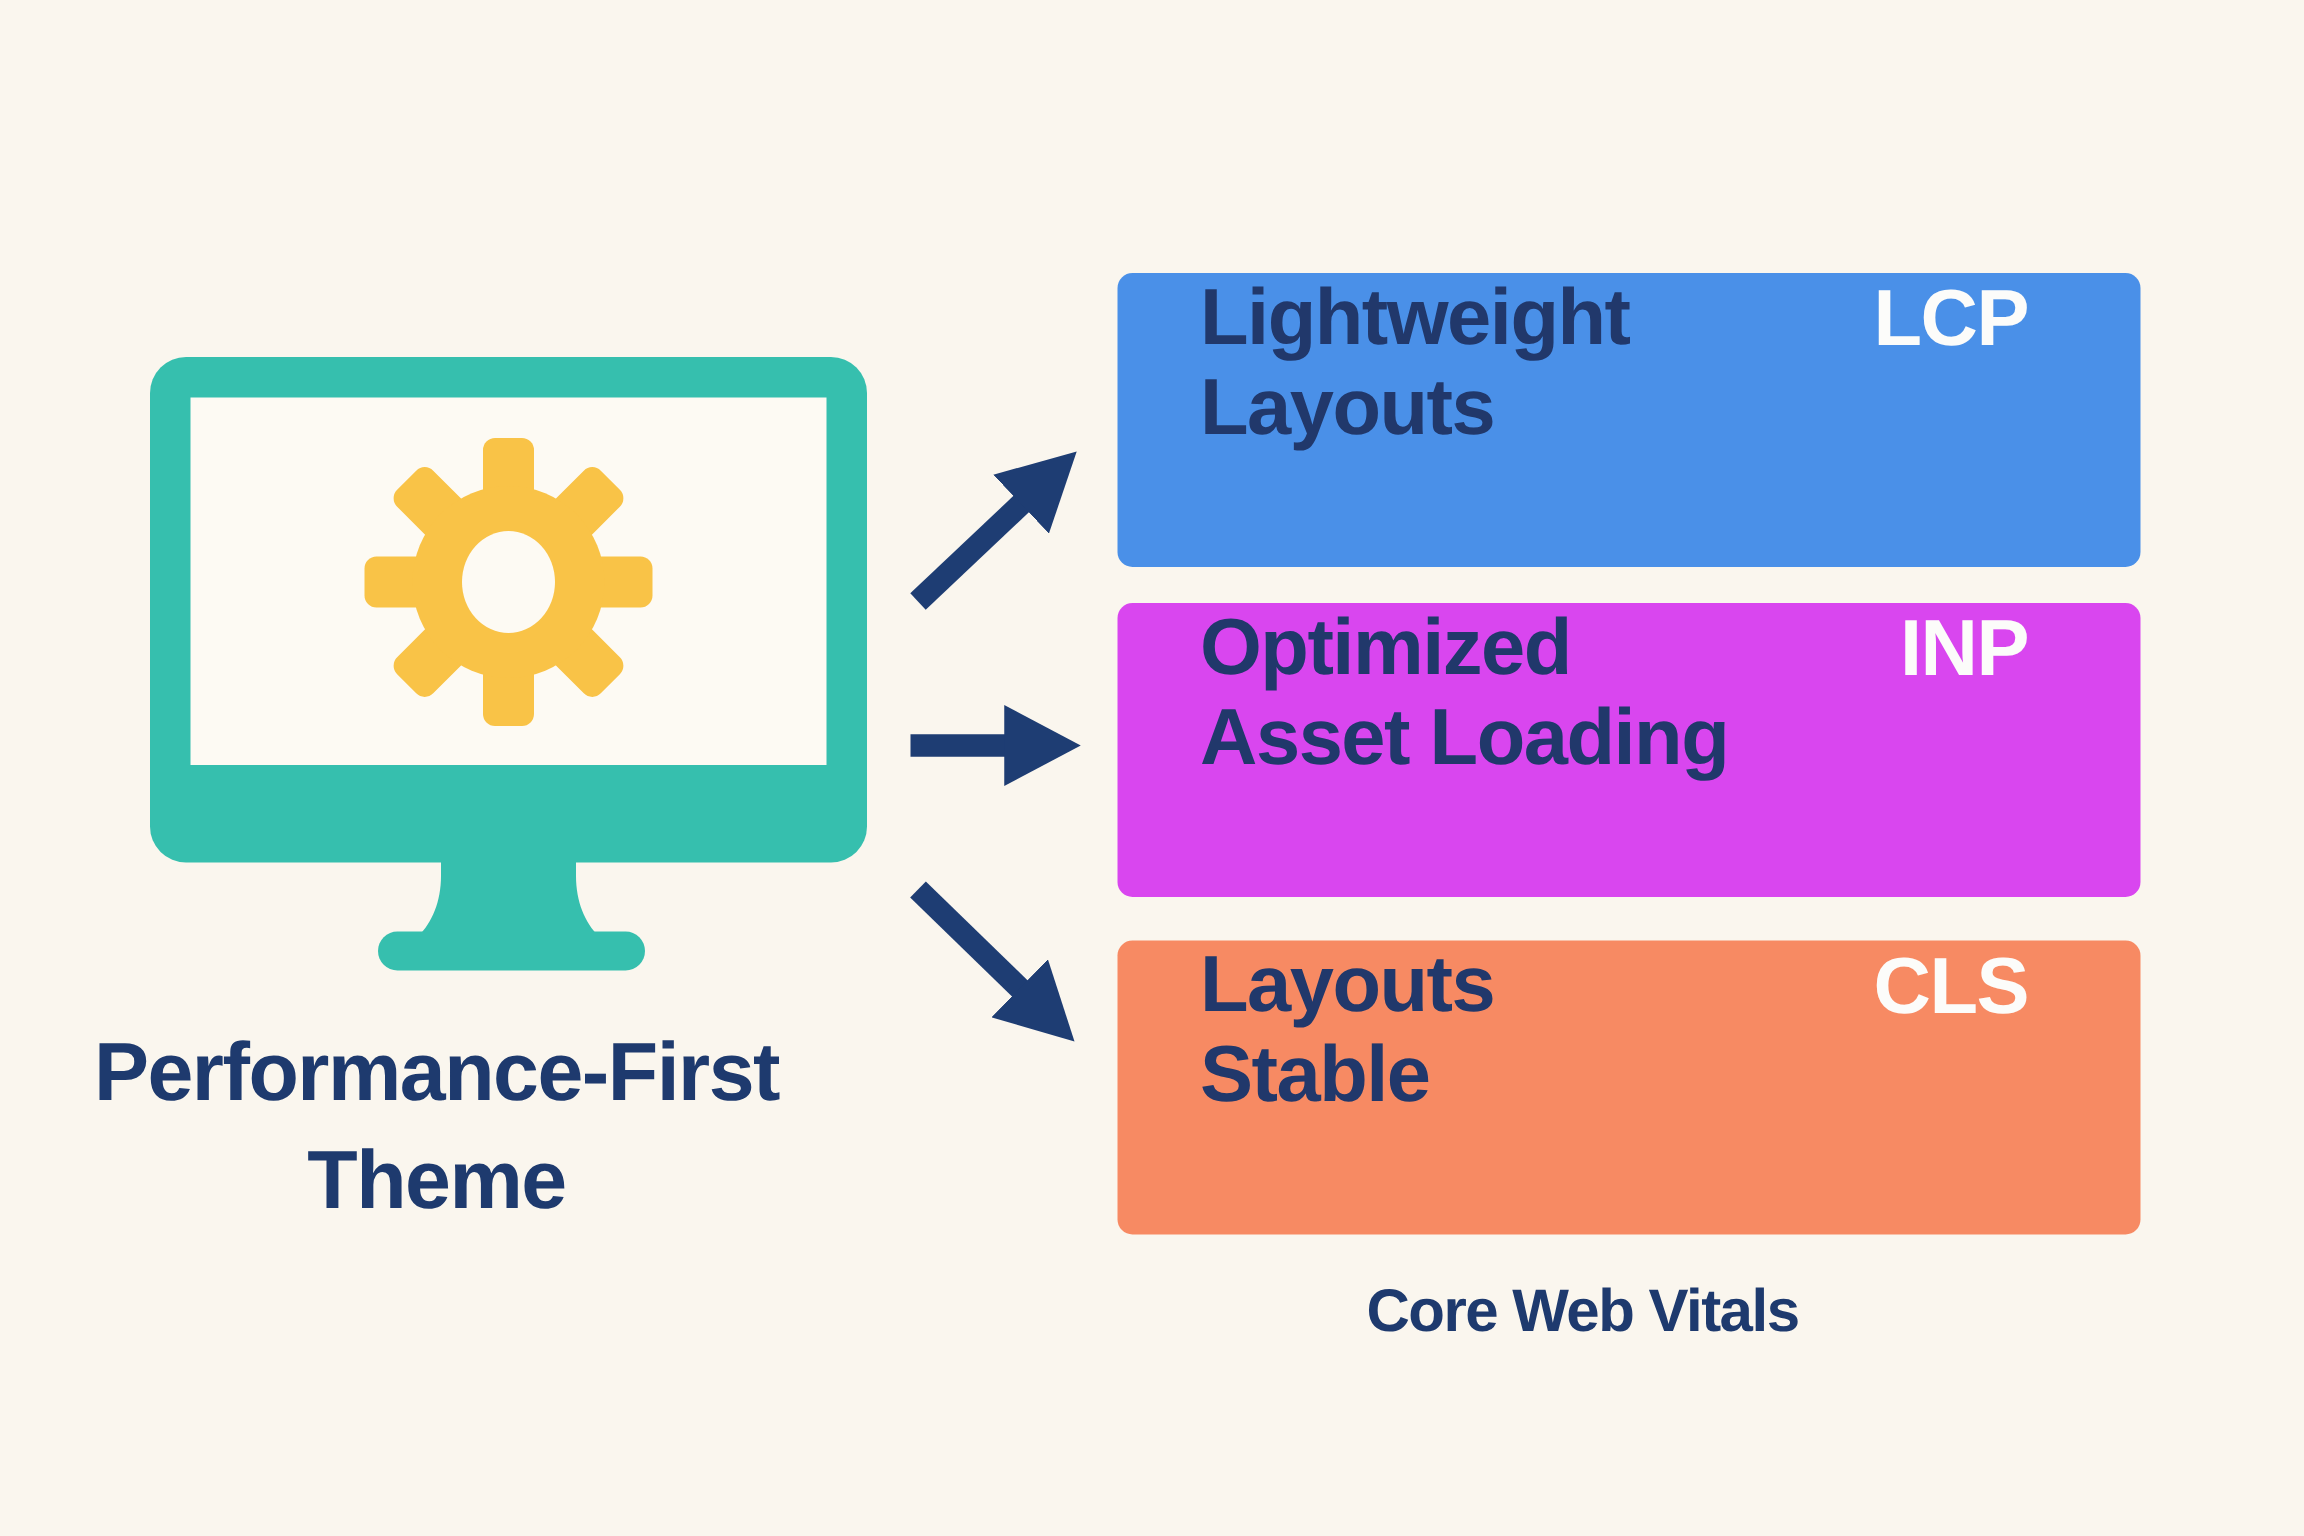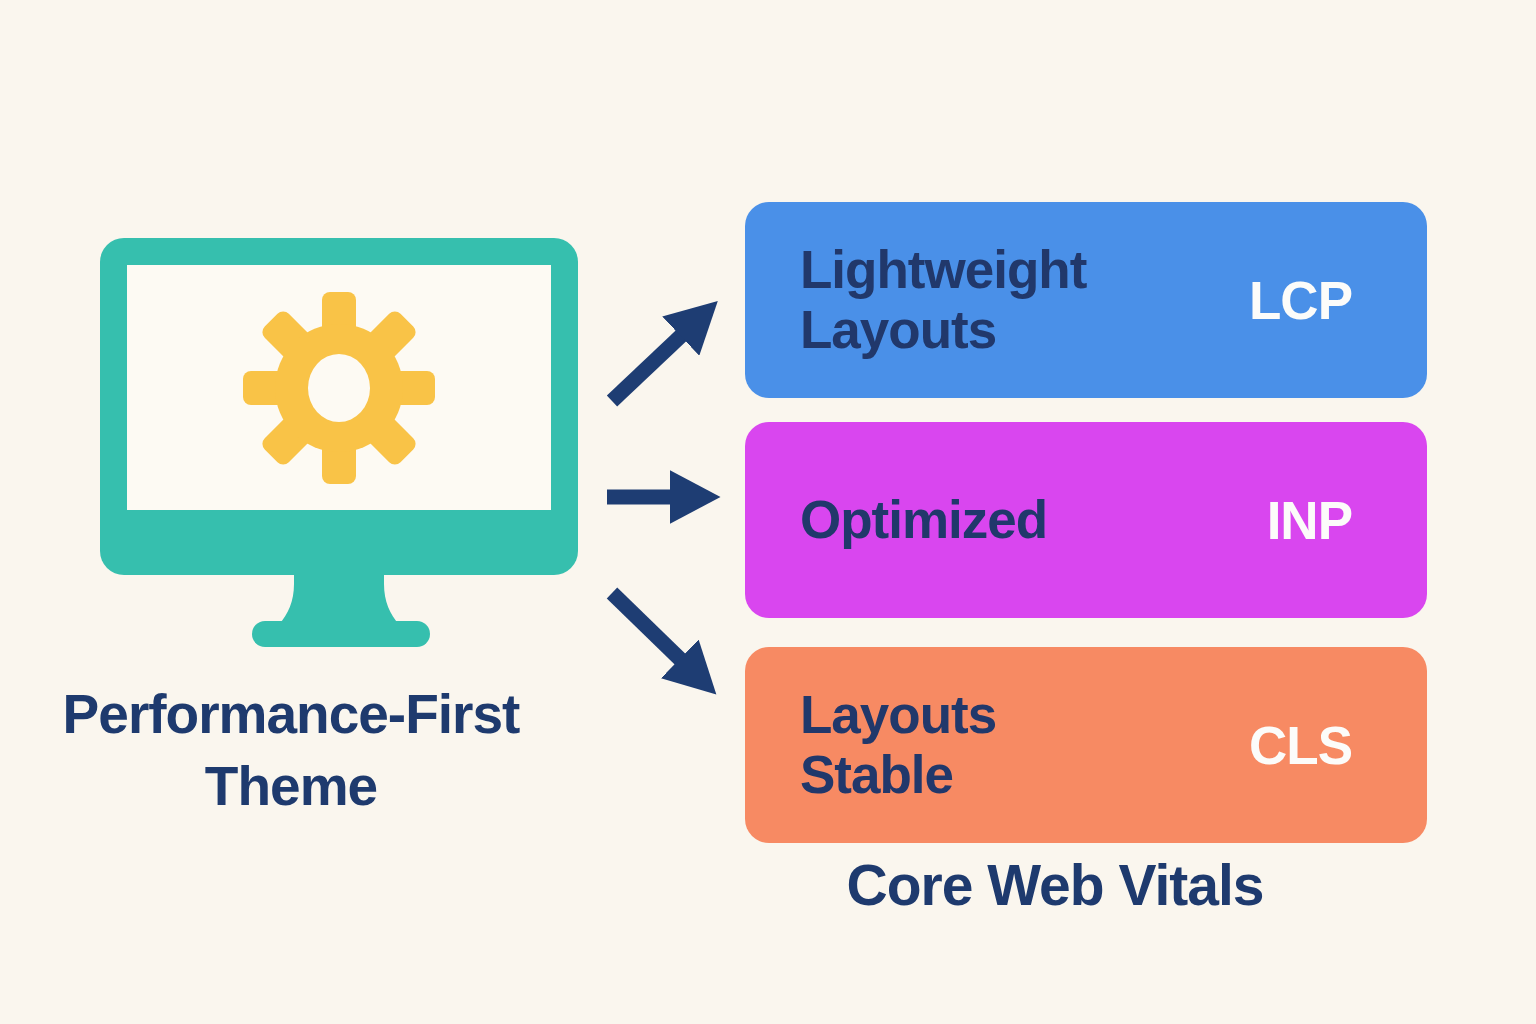--- a/index.html
+++ b/index.html
@@ -16,24 +16,23 @@
     position:absolute; left:41px; top:678px; width:500px;
     text-align:center;
     font-size:55px; font-weight:bold; line-height:72px;
     letter-spacing:-1px;
     color:#1e3a6e;
   }
   .title span { display:block; }
 
   .vital-box {
     position:absolute; left:745px; width:682px; height:196px;
-    border-radius:24px;
-    display:flex; align-items:center;
+    border-radius:10px;
+    display:flex; 
     box-sizing:border-box;
-    margin-top:20px;
   }
   .box--lcp { top:182px; background:#4a90e8; }
   .box--inp { top:402px; background:#d946ef; }
   .box--cls { top:627px; background:#f78a63; }
 
   .vital-label {
     margin-left:55px;
     font-size:53px; font-weight:bold; line-height:60px;
     letter-spacing:-1px;
     color:#21386b;
@@ -43,21 +42,21 @@
   .vital-acronym {
     margin-left:auto; margin-right:75px;
     font-size:53px; font-weight:bold;
     letter-spacing:-1px;
     color:#fcfcfa;
   }
 
   .footer-label {
     position:absolute; left:745px; top:852px; width:620px;
     text-align:center;
-    font-size:57px; font-weight:bold;
+    font-size:40px; font-weight:bold;
     letter-spacing:-1px;
     color:#1e3a6e;
   }
 </style>
 </head>
 <body>
 
 <div class="canvas">
 
   <svg class="bg-art" width="1536" height="1024" viewBox="0 0 1536 1024">
@@ -105,20 +104,21 @@
     <div class="vital-label">
       <span>Lightweight</span>
       <span>Layouts</span>
     </div>
     <div class="vital-acronym">LCP</div>
   </div>
 
   <div class="vital-box box--inp">
     <div class="vital-label">
       <span>Optimized</span>
+      <span>Asset Loading</span>
     </div>
     <div class="vital-acronym">INP</div>
   </div>
 
   <div class="vital-box box--cls">
     <div class="vital-label">
       <span>Layouts</span>
       <span>Stable</span>
     </div>
     <div class="vital-acronym">CLS</div>

